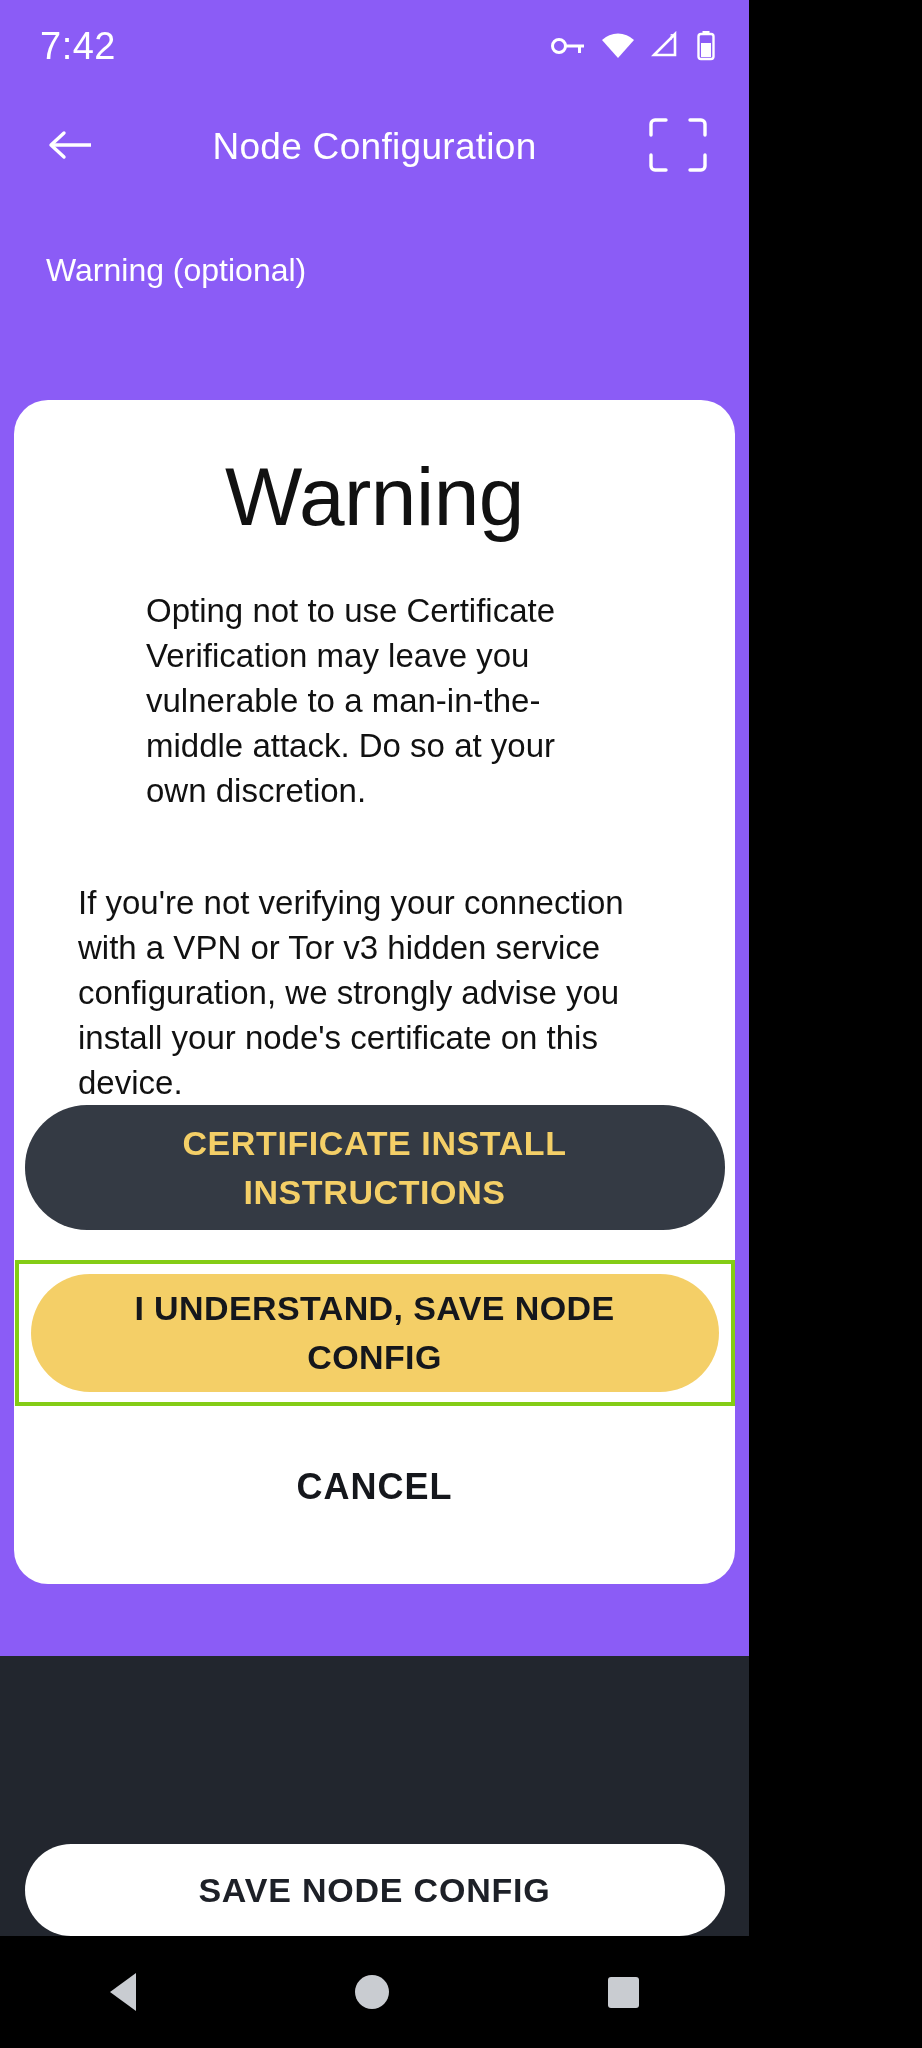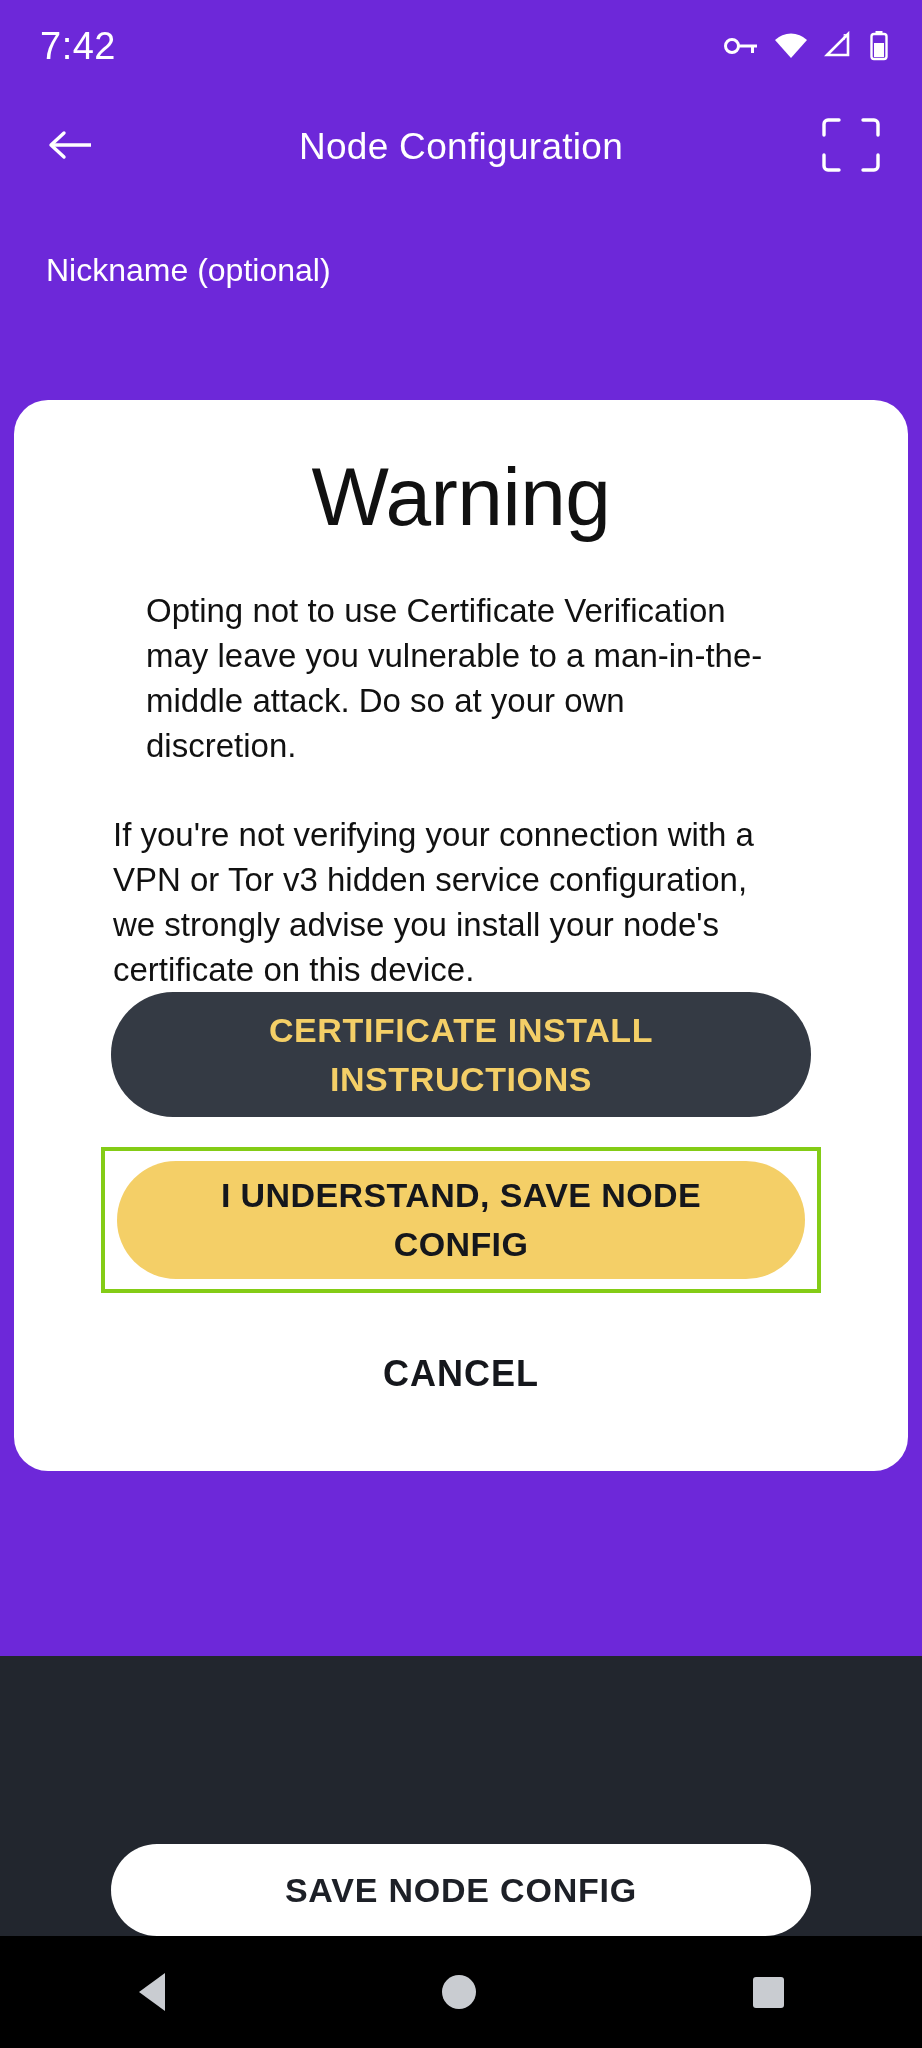--- a/index.html
+++ b/index.html
@@ -5,23 +5,23 @@
   * { box-sizing: border-box; margin: 0; padding: 0; }
   html, body {
     width: 922px;
     height: 2048px;
     background: #000;
     font-family: "Liberation Sans", sans-serif;
     overflow: hidden;
   }
   .phone {
     position: relative;
-    width: 922px;
+    width: 749px;
     height: 2048px;
-    background: #6d28d9;
+    background: #8b5cf6;
     overflow: hidden;
   }
 
   
   .status-bar {
     position: absolute;
     top: 0; left: 0; right: 0;
     height: 92px;
     display: flex;
     align-items: center;
@@ -152,22 +152,22 @@
     letter-spacing: -0.5px;
     margin-bottom: 44px;
   }
   .dialog-para {
     color: #111111;
     font-size: 33px;
     line-height: 45px;
     padding: 0 128px 0 132px;
   }
   .dialog-para.second {
-    margin-top: 44px;
-    padding-left: 99px;
+    margin-top: 67px;
+    padding-left: 64px;
     padding-right: 110px;
   }
   .dialog-actions {
     display: flex;
     flex-direction: column;
     align-items: center;
     gap: 10px;
   }
   .btn-cert {
     width: 700px;
@@ -271,21 +271,21 @@
           <path d="M3 18 V7 A4 4 0 0 1 7 3 H18" stroke="#fff" stroke-width="3.4" fill="none" stroke-linecap="round"></path>
           <path d="M42 3 H53 A4 4 0 0 1 57 7 V18" stroke="#fff" stroke-width="3.4" fill="none" stroke-linecap="round"></path>
           <path d="M57 38 V49 A4 4 0 0 1 53 53 H42" stroke="#fff" stroke-width="3.4" fill="none" stroke-linecap="round"></path>
           <path d="M18 53 H7 A4 4 0 0 1 3 49 V38" stroke="#fff" stroke-width="3.4" fill="none" stroke-linecap="round"></path>
         </svg>
       </span>
     </div>
   </div>
 
   <div class="page-body">
-    <div class="field-label">Nickname (optional)</div>
+    <div class="field-label">Warning (optional)</div>
   </div>
 
   <div class="bottom-area">
     <div class="save-node-btn">SAVE NODE CONFIG</div>
   </div>
 
   <div class="dialog">
     <div class="dialog-title">Warning</div>
     <div class="dialog-para">Opting not to use Certificate Verification may leave you vulnerable to a man-in-the-middle attack. Do so at your own discretion.</div>
     <div class="dialog-para second">If you're not verifying your connection with a VPN or Tor v3 hidden service configuration, we strongly advise you install your node's certificate on this device.</div>

